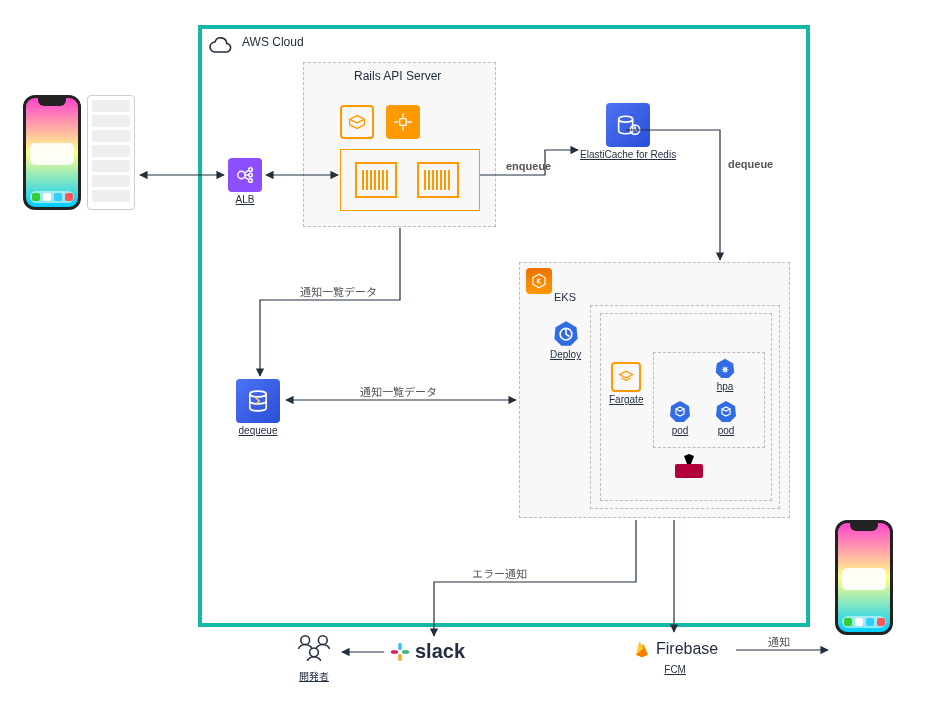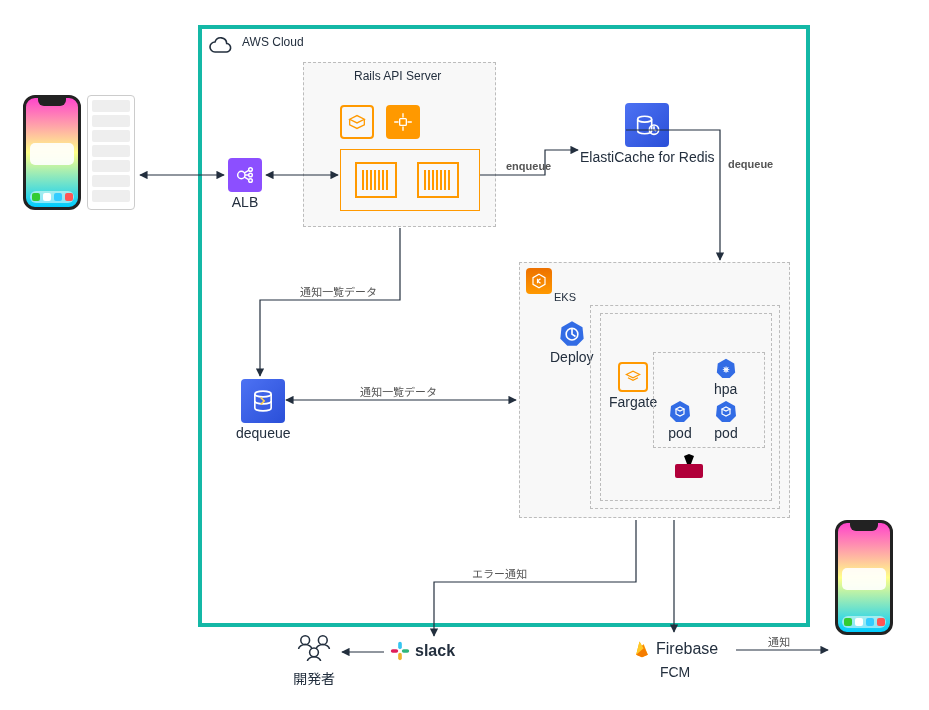--- a/index.html
+++ b/index.html
@@ -6,21 +6,21 @@
   body {
     margin: 0;
     width: 929px;
     height: 710px;
     font-family: "Helvetica Neue", Arial, "Hiragino Kaku Gothic ProN", "Noto Sans JP", sans-serif;
     font-size: 11px;
     color: #232f3e;
     background: #fff;
     position: relative;
   }
-  .label { text-align: left; font-size: 14px; color: #232f3e; }
+  .label { text-align: left; font-size: 10px; color: #232f3e; text-decoration: underline; }
   .edge-label { fill: #555; font-size: 11px; }
   .edge-label.bold { font-weight: 600; fill: #555; }
 
   
   .group {
     position: absolute;
     border: 4px solid #14b8a6;
   }
   .group-title {
     position: absolute;
@@ -96,21 +96,21 @@
     width: 929px;
     height: 710px;
     pointer-events: none;
   }
 
   
   .k8s-icon {
     width: 28px; height: 28px;
   }
 
-  .slack-logo { display:flex; align-items:center; gap:4px; font-weight:700; font-size:16px; }
+  .slack-logo { display:flex; align-items:center; gap:4px; font-weight:700; font-size:20px; }
   .firebase-logo { display:flex; align-items:center; gap:4px; font-weight:400; font-size:16px; }
 
   .sidekiq-badge {
     width: 28px; height: 14px; background:#b1003a; border-radius:2px; position:relative;
   }
   .sidekiq-badge::before {
     content:''; position:absolute; top:-10px; left:50%; transform:translateX(-50%);
     width:10px; height:10px; background:#000; clip-path: polygon(30% 100%,0 20%,50% 0,100% 20%,70% 100%);
   }
 </style>

